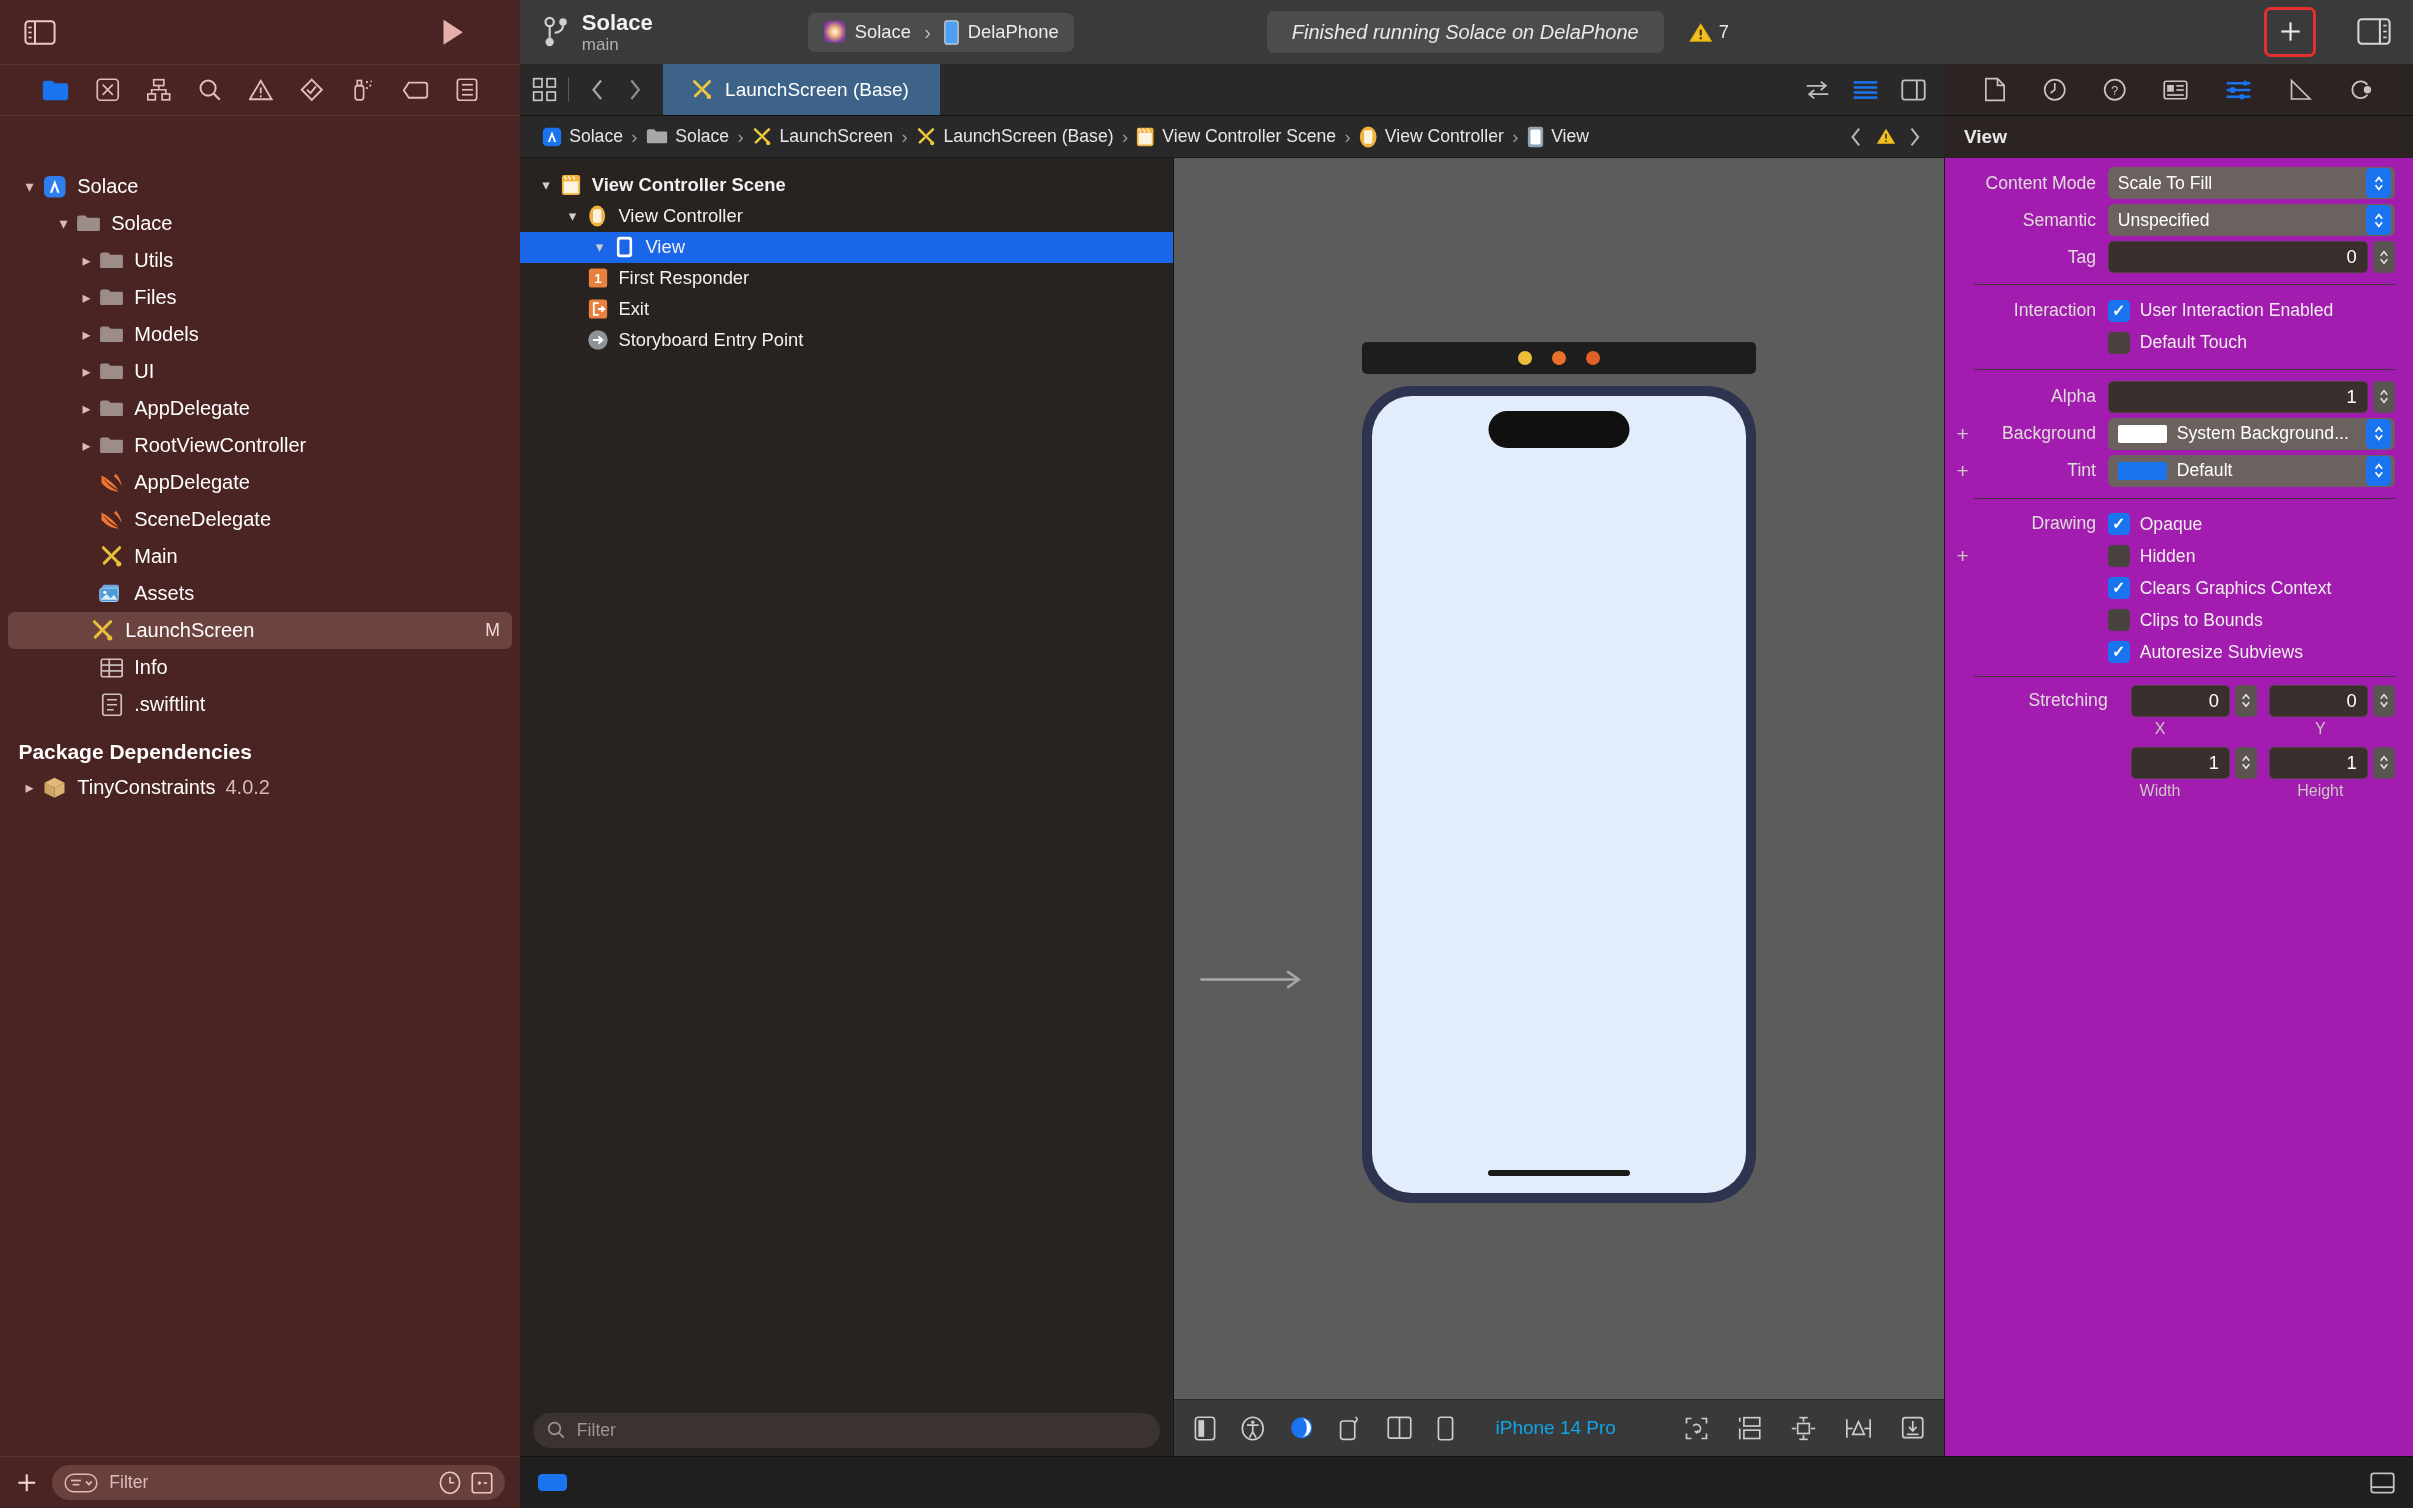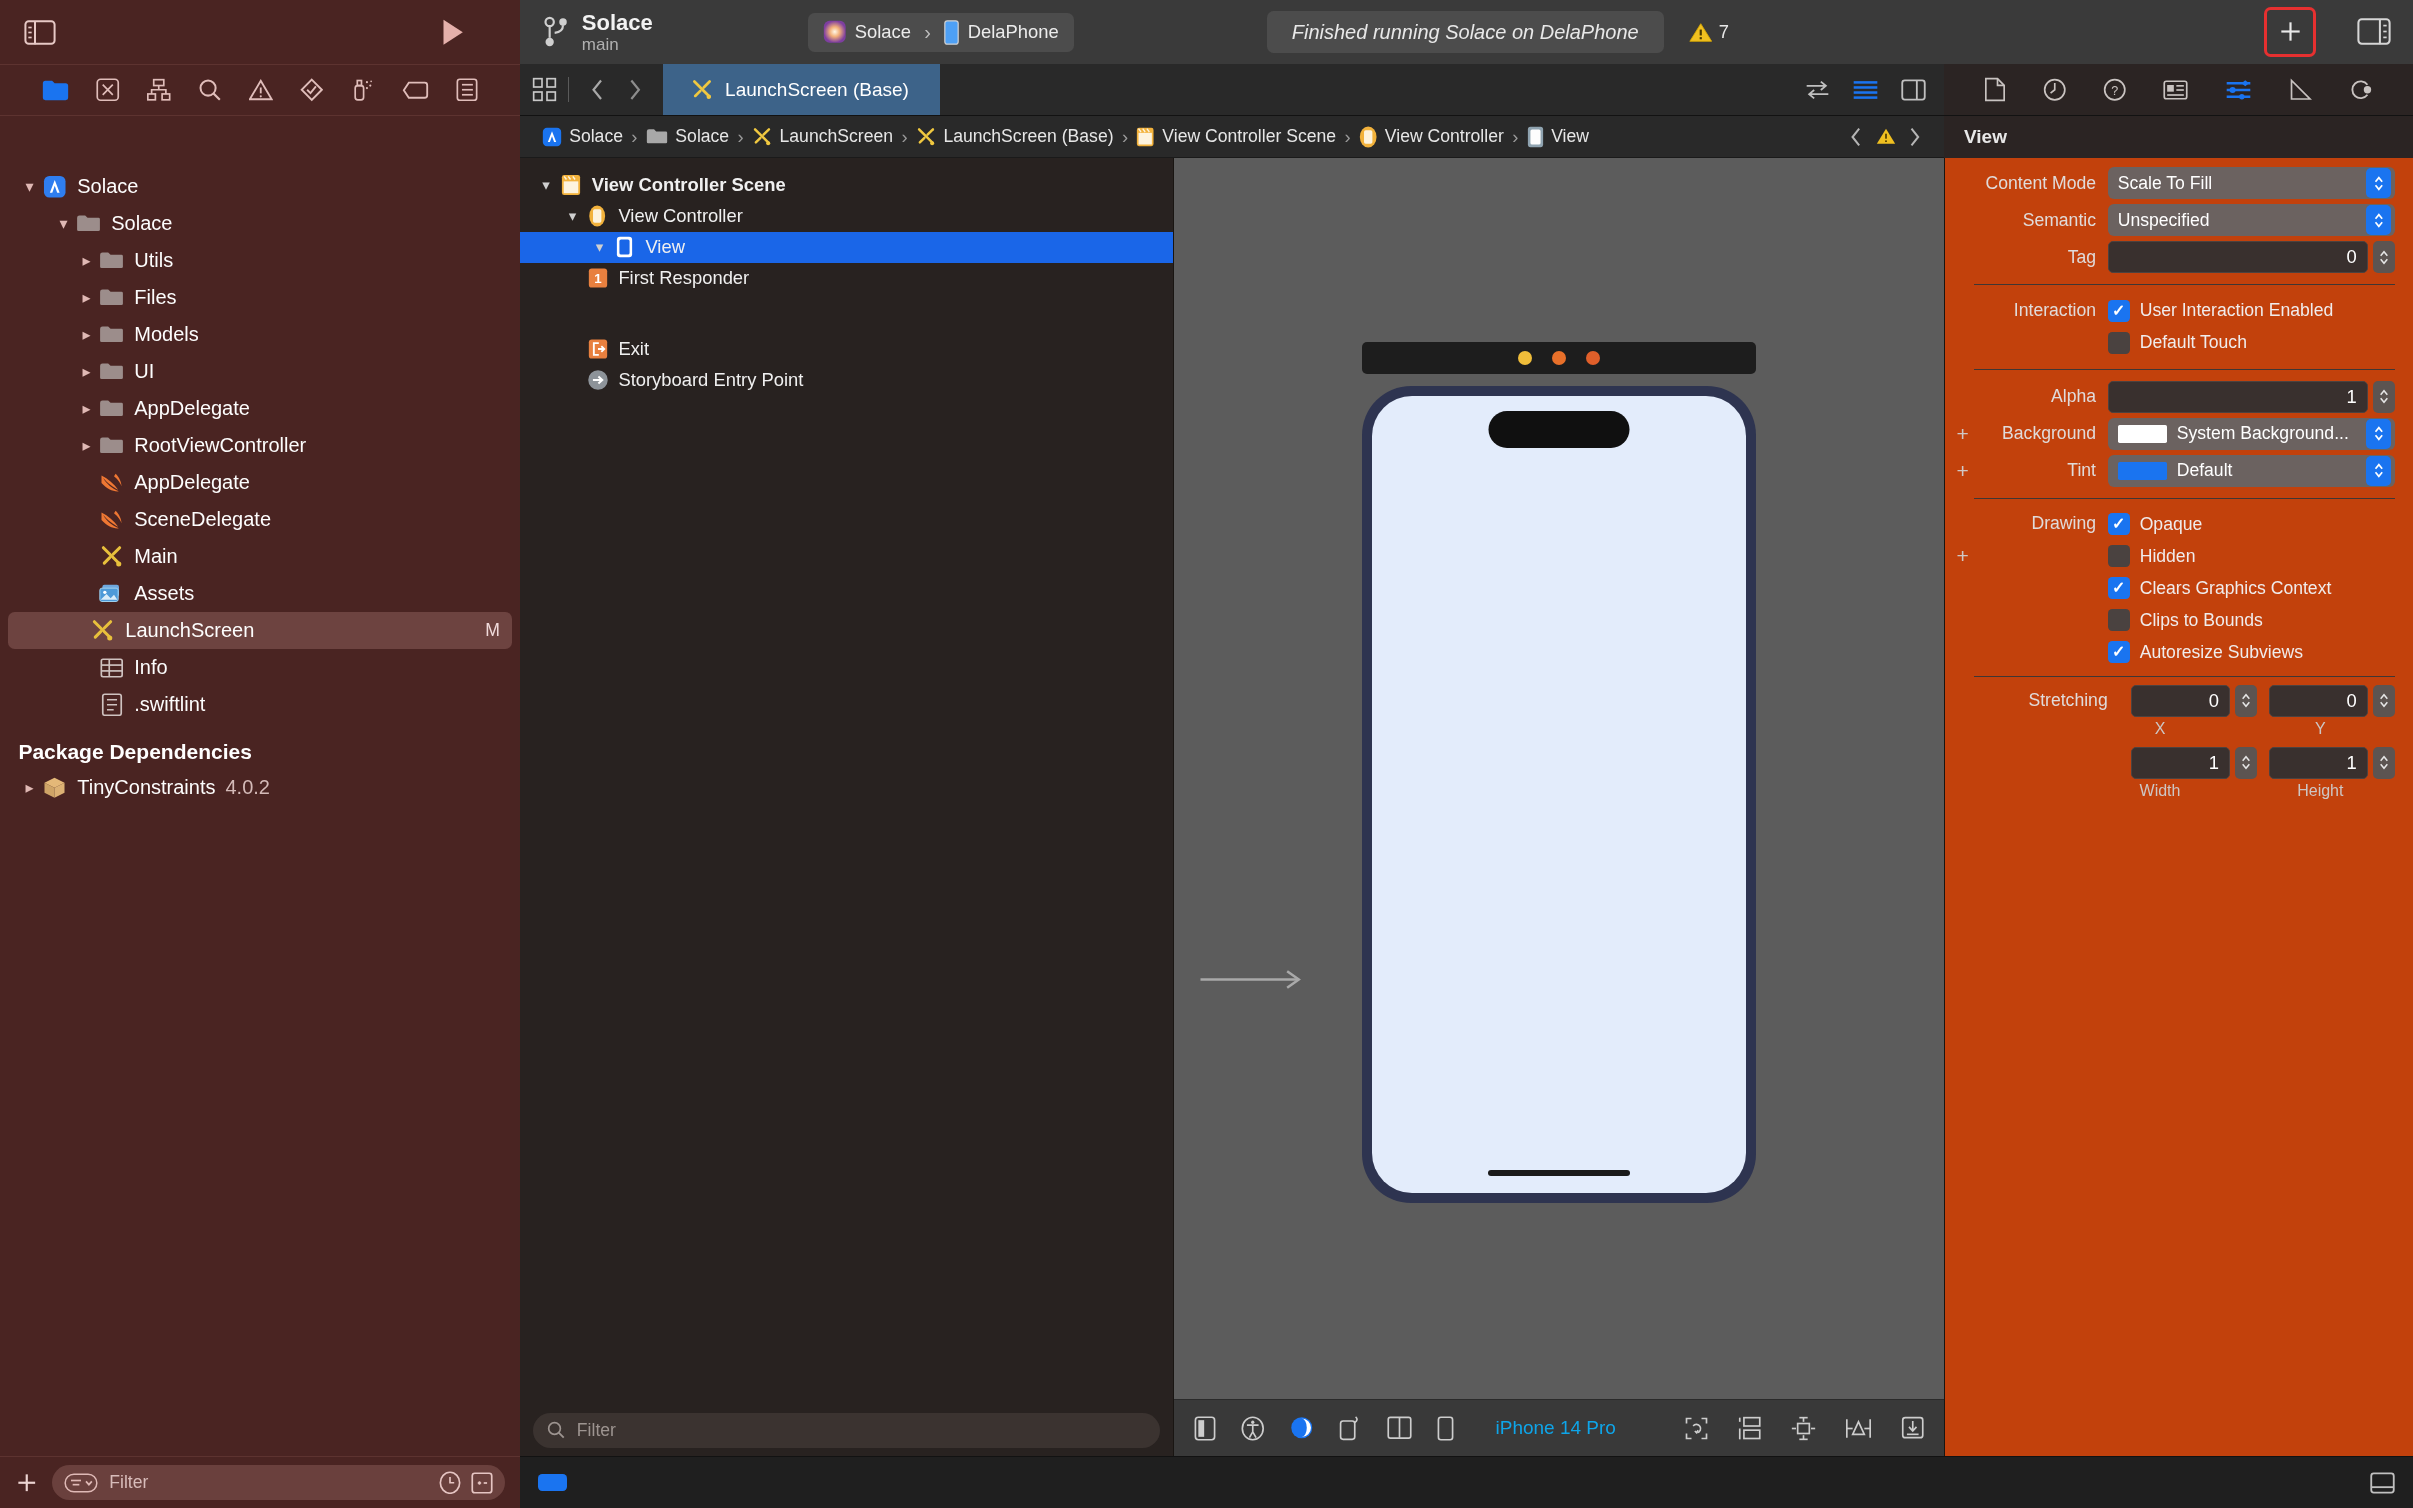--- a/index.html
+++ b/index.html
@@ -184,21 +184,21 @@
   }
   .canvas-bottom {
     height: 57px; background: #393939; display: flex; align-items: center;
     padding: 0 20px; gap: 25px; border-top: 0.8px solid #2a2a2a;
   }
   .cb-device-name { font-size: 19px; color: #0ea5e9; margin-left: 17px; }
   .cb-trail { margin-left: auto; display: flex; align-items: center; gap: 28.5px; }
 
   
   .inspector {
-    width: 469px; background: #c2410c; border-left: 0.8px solid #191512;
+    width: 469px; background: #a21caf; border-left: 0.8px solid #191512;
     padding: 6.7px 0 0 0; overflow: hidden;
   }
   .ins-row {
     display: flex; align-items: center; min-height: 37px;
     padding: 1.7px 18.4px 1.7px 6.7px; gap: 0;
   }
   .ins-plus { width: 22px; text-align: center; color: #cfc7c5; font-size: 21px; flex-shrink: 0;}
   .ins-label {
     width: 134px; text-align: right; font-size: 17.6px; color: #e0dbda;
     padding-right: 11.7px; flex-shrink: 0;
@@ -848,21 +848,21 @@
             <div class="o-row" style="padding-left:65px;">
               <span class="o-icon">
                 <svg width="20" height="22" viewBox="0 0 24 26" style="font-size:22px">
                     <rect x="1" y="1.5" width="22" height="23" rx="3.5" fill="#e8803f"></rect>
                     <text x="12" y="19" font-size="16" fill="#fff" text-anchor="middle" font-family="Liberation Sans" font-weight="bold">1</text>
                   </svg>
               </span>
               <span>First Responder</span>
             </div>
 
-            <div class="o-row" style="padding-left:65px;margin-top:40px;">
+            <div class="o-row" style="padding-left:65px;">
               <span class="o-icon">
                 <svg width="20" height="22" viewBox="0 0 24 26">
                     <rect x="1" y="1.5" width="22" height="23" rx="3.5" fill="#e8803f"></rect>
                     <path d="M13 6 H7 V20 H13" fill="none" stroke="#fff" stroke-width="2.2"></path>
                     <path d="M12 13 H19 M16 9.5 L19.5 13 L16 16.5" fill="none" stroke="#fff" stroke-width="2.2"></path>
                   </svg>
               </span>
               <span>Exit</span>
             </div>
 

